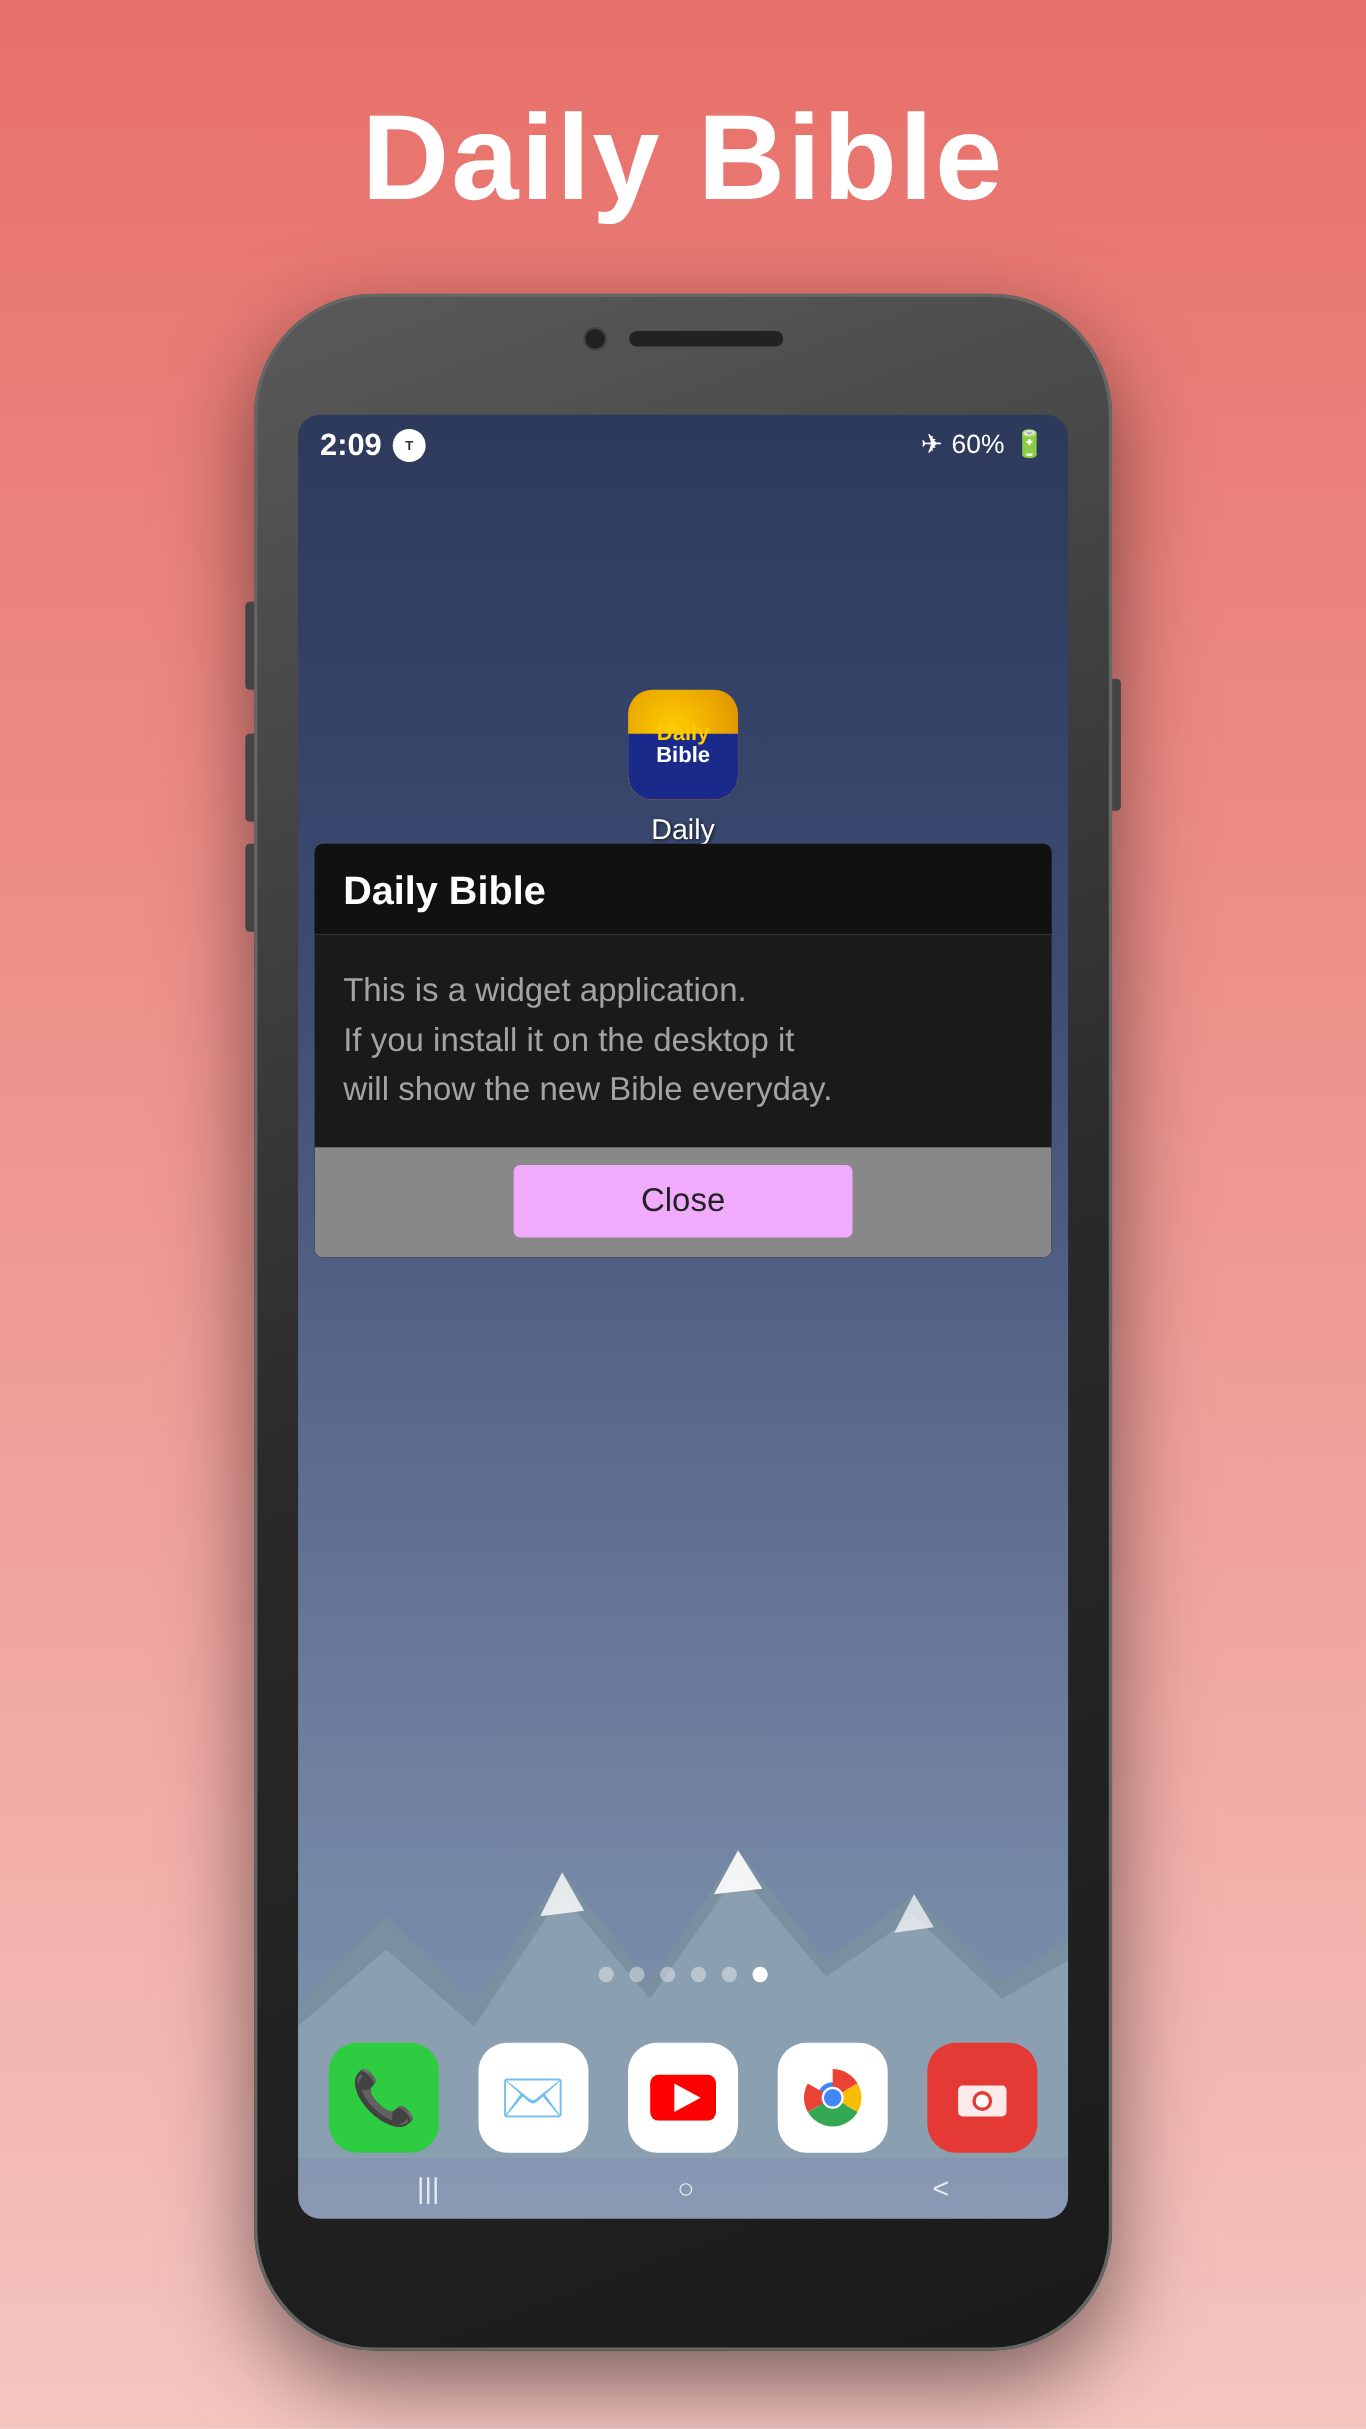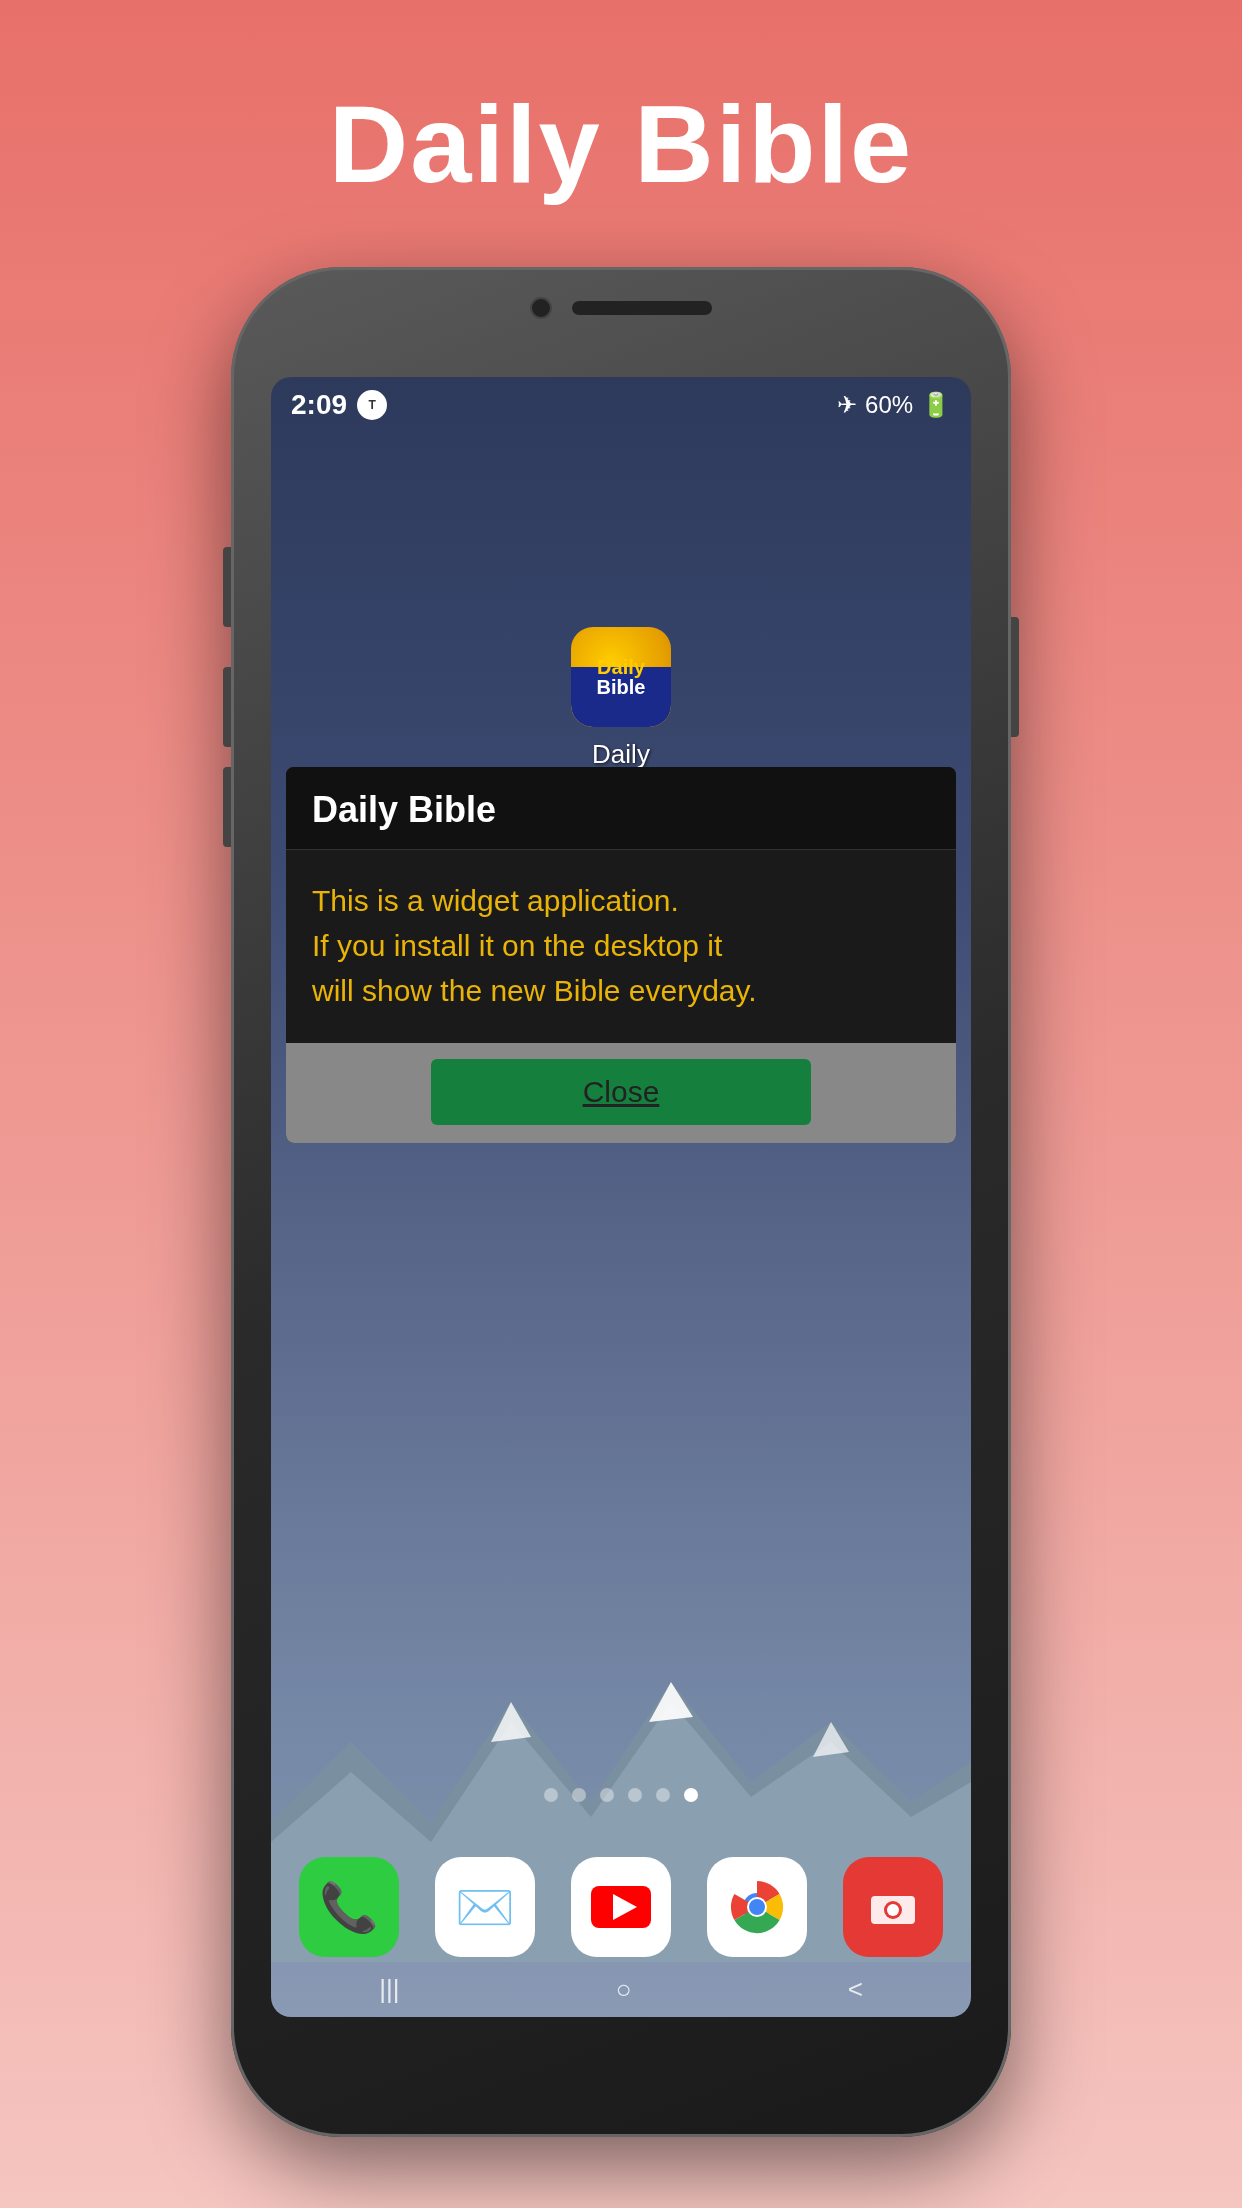--- a/index.html
+++ b/index.html
@@ -234,43 +234,42 @@
       color: white;
       font-size: 36px;
       font-weight: 700;
     }
 
     .dialog-body {
       padding: 28px 26px 30px;
     }
 
     .dialog-message {
-      color: #eab308;
+      color: #a3a3a3;
       font-size: 30px;
       line-height: 1.5;
     }
 
     .dialog-footer {
       background: #888;
       padding: 16px 20px 18px;
       display: flex;
       justify-content: center;
     }
 
     .close-button {
-      background: #15803d;
+      background: #f0abfc;
       color: #222;
       font-size: 30px;
       padding: 16px 0;
-      width: 380px;
+      width: 308px;
       border: none;
       border-radius: 6px;
       cursor: pointer;
       text-align: center;
-      text-decoration: underline;
     }
 
     
     .page-dots {
       position: absolute;
       bottom: 215px;
       left: 50%;
       transform: translateX(-50%);
       display: flex;
       gap: 14px;

